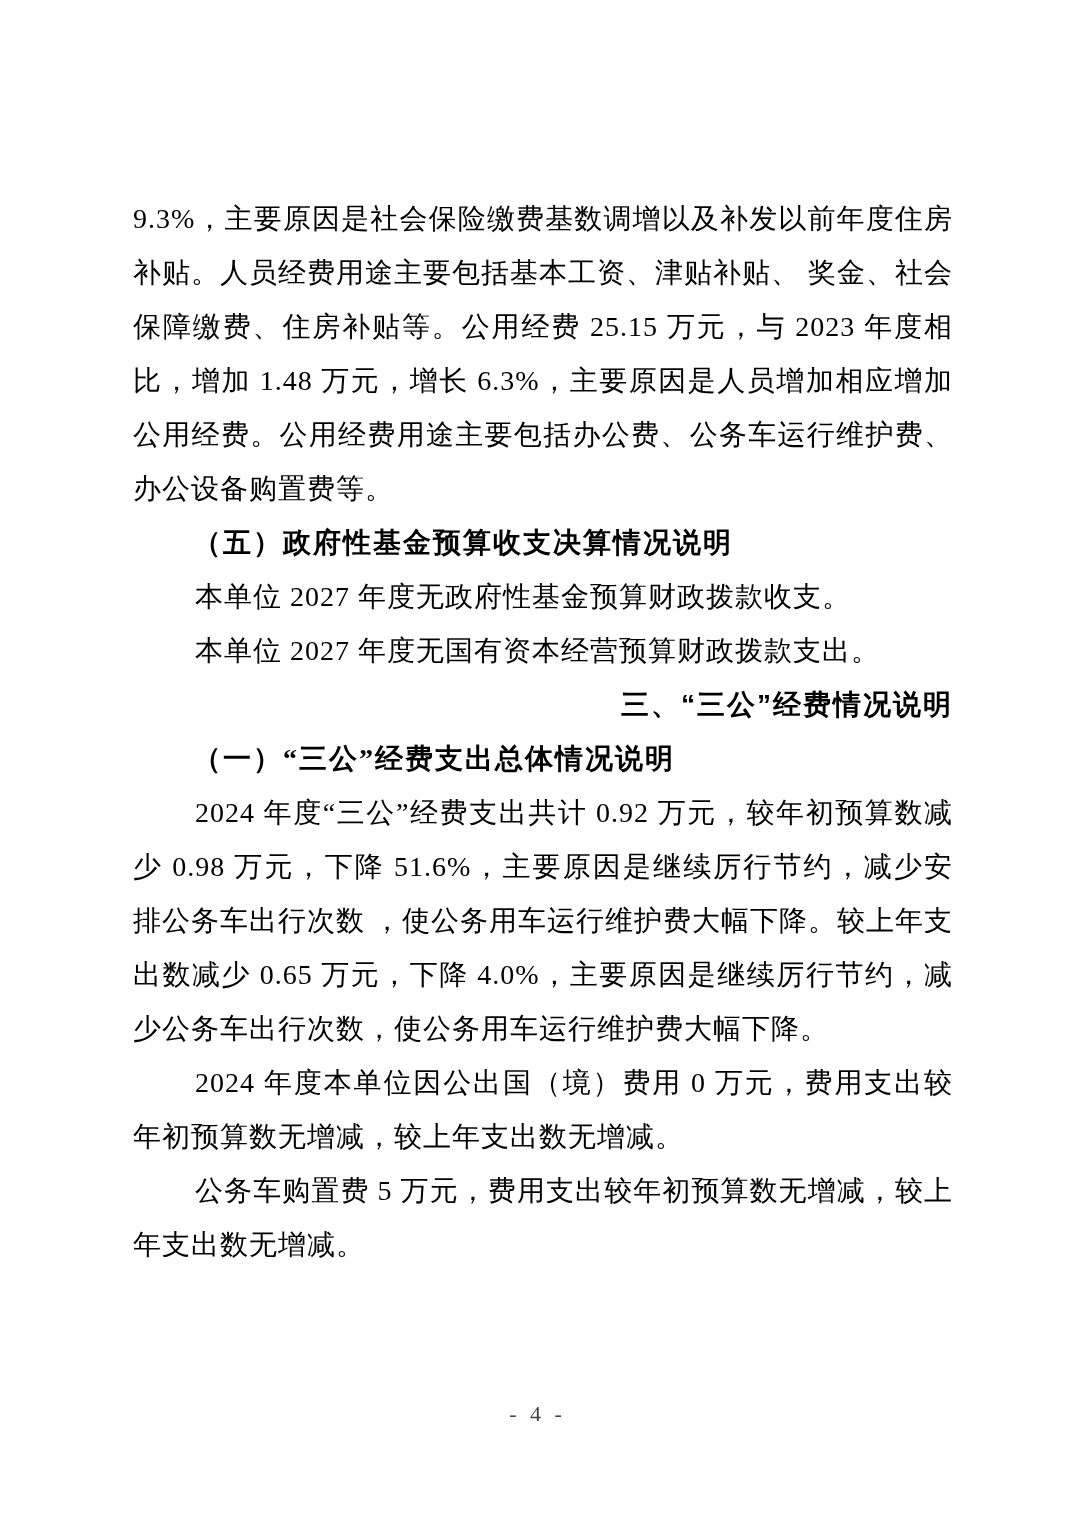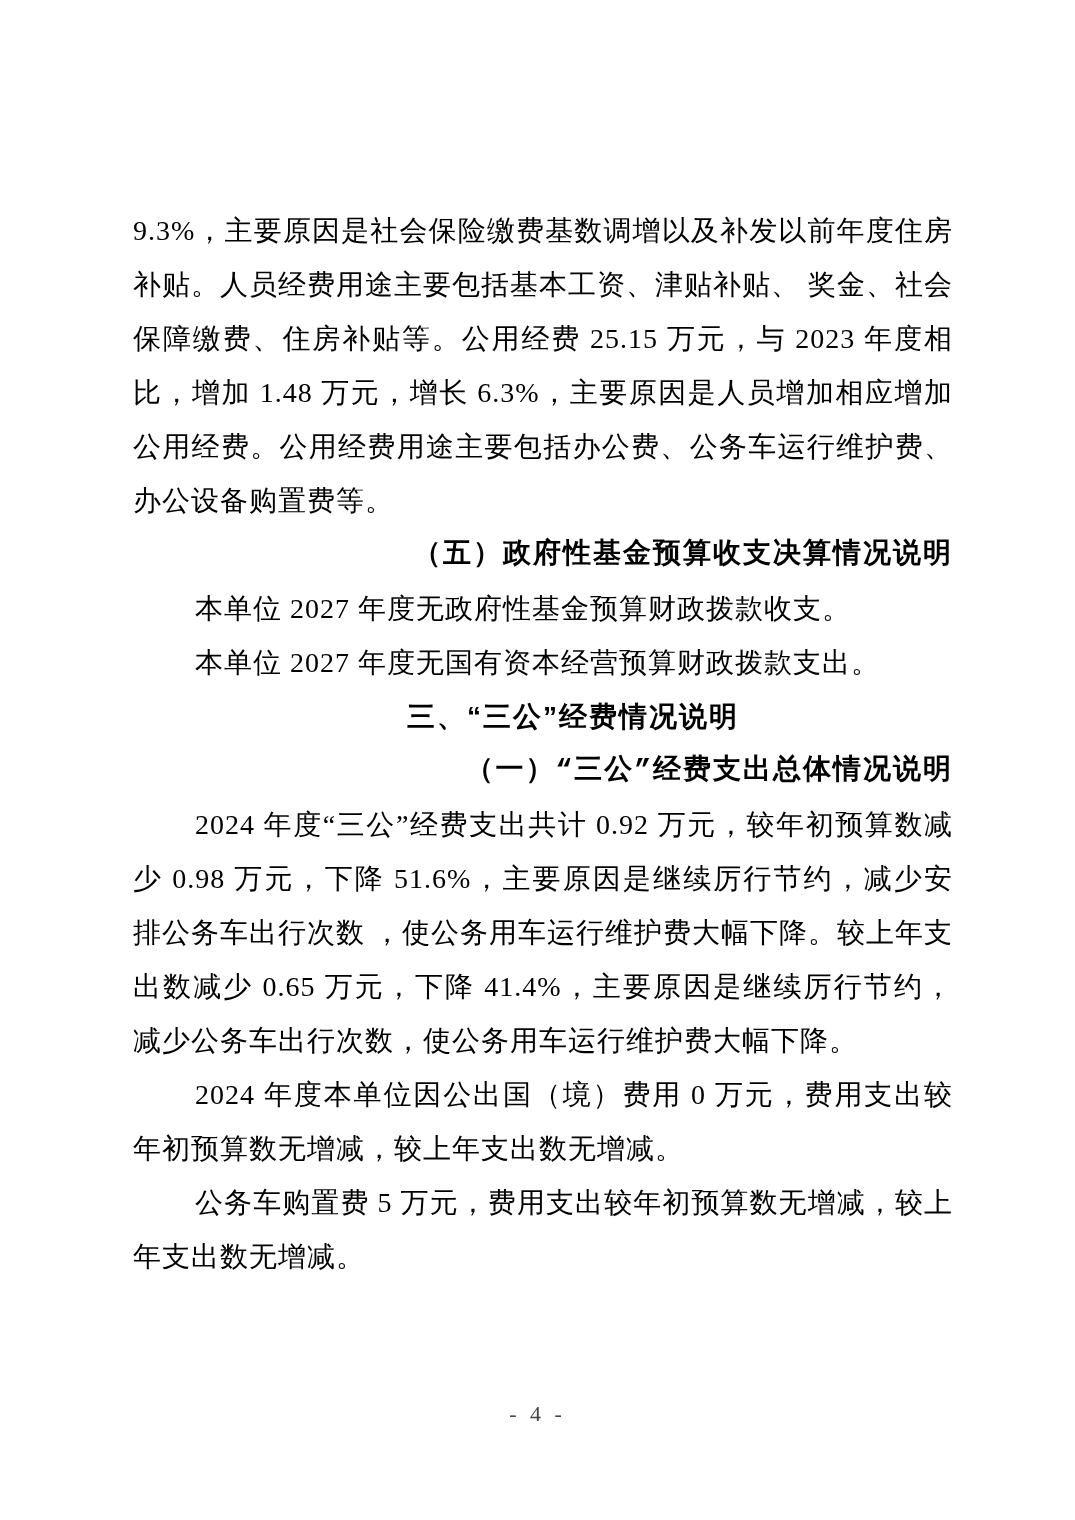--- a/index.html
+++ b/index.html
@@ -12,45 +12,44 @@
     width: 1075px;
     height: 1520px;
     background: #ffffff;
     color: #000000;
     font-family: "Liberation Serif", "DejaVu Serif", serif;
     overflow: hidden;
   }
   .content {
     position: absolute;
     left: 133px;
-    top: 204px;
+    top: 192px;
     width: 820px;
   }
   .content p {
     margin: 0;
     font-size: 28px;
     line-height: 54px;
     text-align: justify;
     text-justify: inter-character;
     letter-spacing: 1px;
   }
   p.body-indent {
     text-indent: 62px;
   }
   p.h-kai {
     font-weight: bold;
-    text-align: right;
+    text-align: left;
     text-indent: 60px;
     letter-spacing: 2px;
-    font-family: Liberation Mono, monospace;
   }
   p.h-hei {
     font-family: "Liberation Sans", "DejaVu Sans", sans-serif;
     font-weight: bold;
-    text-align: center;
+    text-align: right;
     text-indent: 60px;
     letter-spacing: 2px;
   }
   .footer {
     position: absolute;
     top: 1398px;
     left: 0;
     width: 100%;
     text-align: center;
     font-size: 22px;
@@ -63,18 +62,18 @@
 <body>
 
 <div class="page">
   <div class="content">
     <p class="body-continued">9.3%，主要原因是社会保险缴费基数调增以及补发以前年度住房补贴。人员经费用途主要包括基本工资、津贴补贴、 奖金、社会保障缴费、住房补贴等。公用经费 25.15 万元，与 2023 年度相比，增加 1.48 万元，增长 6.3%，主要原因是人员增加相应增加公用经费。公用经费用途主要包括办公费、公务车运行维护费、 办公设备购置费等。</p>
     <p class="h-kai">（五）政府性基金预算收支决算情况说明</p>
     <p class="body-indent">本单位 2027 年度无政府性基金预算财政拨款收支。</p>
     <p class="body-indent">本单位 2027 年度无国有资本经营预算财政拨款支出。</p>
     <p class="h-hei">三、“三公”经费情况说明</p>
     <p class="h-kai">（一）“三公”经费支出总体情况说明</p>
-    <p class="body-indent">2024 年度“三公”经费支出共计 0.92 万元，较年初预算数减少 0.98 万元，下降 51.6%，主要原因是继续厉行节约，减少安排公务车出行次数 ，使公务用车运行维护费大幅下降。较上年支出数减少 0.65 万元，下降 41.4%，主要原因是继续厉行节约，减少公务车出行次数，使公务用车运行维护费大幅下降。</p>
+    <p class="body-indent">2024 年度“三公”经费支出共计 0.92 万元，较年初预算数减少 0.98 万元，下降 51.6%，主要原因是继续厉行节约，减少安排公务车出行次数 ，使公务用车运行维护费大幅下降。较上年支出数减少 0.65 万元，下降 4.0%，主要原因是继续厉行节约，减少公务车出行次数，使公务用车运行维护费大幅下降。</p>
     <p class="body-indent">2024 年度本单位因公出国（境）费用 0 万元，费用支出较年初预算数无增减，较上年支出数无增减。</p>
     <p class="body-indent">公务车购置费 5 万元，费用支出较年初预算数无增减，较上年支出数无增减。</p>
   </div>
   <div class="footer">- 4 -</div>
 </div>
 
 </body></html>

